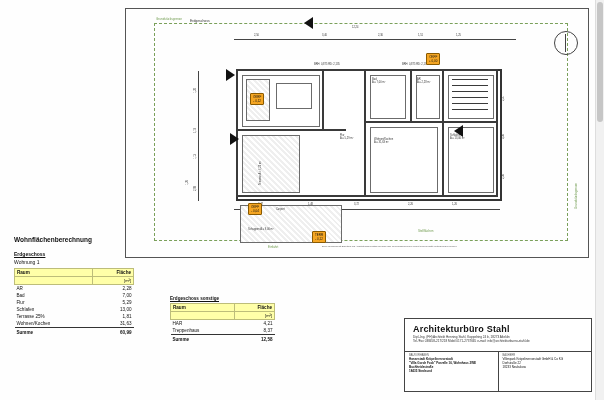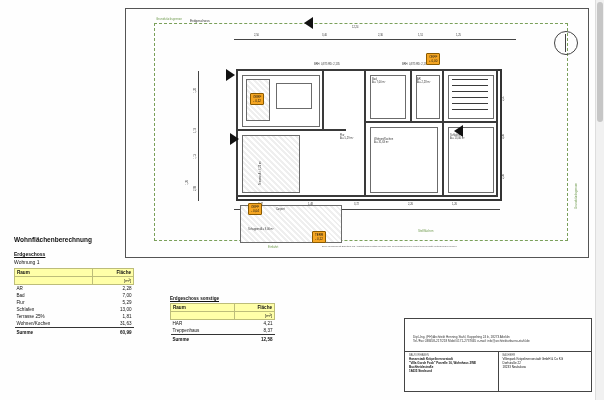--- a/index.html
+++ b/index.html
@@ -256,20 +256,21 @@
       <tr class="total">
         <td>Summe</td>
         <td class="num">12,58</td>
       </tr>
     </tbody>
       </table>
   </div>
 
   <div class="titleblock">
     <div class="tb-top">
+      <div class="tb-logo">Architekturbüro Stahl</div>
       <div class="tb-sub" style="white-space:pre-line;">Dipl.-Ing. (FH) Architekt Henning Stahl, Koppelring 24 b, 18273 Alteklin
 Tel./Fax 038458-217/218  Mobil 0171-2737665  e-mail: info@architekturbuero-stahl.de</div>
     </div>
     <div class="tb-bottom">
       <div class="tb-col">
         <div class="cap">BAUVORHABEN</div>
         <div class="strong" style="white-space:pre-line;">Hansestadt Kröpelinervorstadt
 "Villa Gorch Fock" Parzelle 16, Wohnhaus 2WE
 Buchheidestraße
 18435 Stralsund</div>

